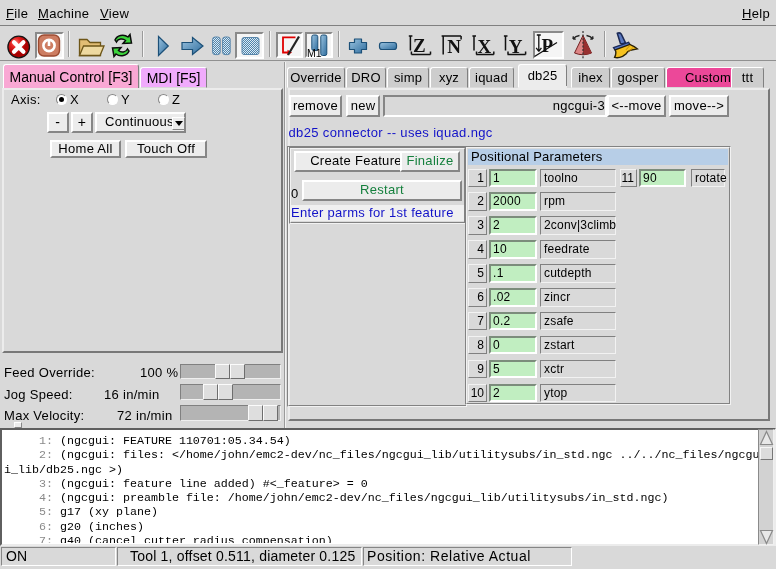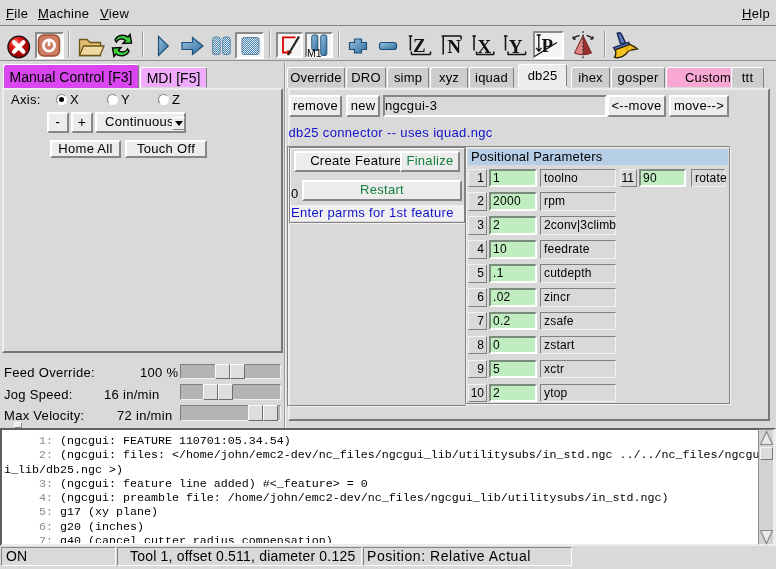--- a/index.html
+++ b/index.html
@@ -91,21 +91,21 @@
       <line x1="583" y1="4" x2="583" y2="31.5" stroke="#333" stroke-width="1.2" stroke-dasharray="2 1.6"></line>
       <path d="M579.5 8.5 Q575.5 9 573 12 M573 12 L573.3 9.2 M573 12 L575.8 12.2" fill="none" stroke="#222" stroke-width="1.3"></path>
       <path d="M586.5 8.5 Q590.5 9 593 12 M593 12 L592.7 9.2 M593 12 L590.2 12.2" fill="none" stroke="#222" stroke-width="1.3"></path>
       <path d="M617.3 6.3 Q619.6 5.2 621.2 7 L625.3 15.4 Q623 17.5 620.4 16.4 Z" fill="#5b79c0" stroke="#1c2a55" stroke-width="1.5"></path>
       <path d="M613.5 20.6 L628.6 15.4 L630.3 18.2 L615.2 23.2 Z" fill="#5577cc" stroke="#1c2a55" stroke-width="1.3"></path>
       <path d="M615.2 22.8 L629.8 17.4 L634.2 19.6 L637.3 21.8 L630.2 23.4 Q627.2 24.4 626.2 26.8 L622.6 29.4 Q618.2 31.4 614.6 30.4 Q616.8 26.2 615.2 22.8 Z" fill="#f6c21e" stroke="#2a2208" stroke-width="1.4"></path>
       <path d="M629.8 18.6 L626 22.8 M633 20.4 L628.4 25.2" stroke="#c88d0a" stroke-width="1" fill="none"></path>
     </svg>
   </div>
 
-<div class="a tab" style="left:3px;top:64px;width:136px;height:26px;background:#d946ef;border-bottom:0;line-height:24px;font-size:14px">Manual Control [F3]</div>
+<div class="a tab" style="left:3px;top:64px;width:136px;height:26px;background:#f9a8d4;border-bottom:0;line-height:24px;font-size:14px">Manual Control [F3]</div>
 <div class="a tab" style="left:140px;top:67px;width:67px;height:21px;background:#f0abfc;line-height:20px;font-size:14px">MDI [F5]</div>
 <div class="a" style="left:2px;top:88px;width:281px;height:265px;background:#d9d9d9;border:2px solid;border-color:#ececec #787878 #787878 #ececec"></div>
 <div class="a" style="left:3px;top:88px;width:134px;height:2px;background:#ececec"></div>
 
 <div class="a" style="left:11px;top:92px;letter-spacing:.3px">Axis:</div>
 
 <div class="a" id="radios">
     <div class="a" style="left:56px;top:94px;width:11px;height:11px;border-radius:50%;background:#fff;border:1px solid;border-color:#868686 #fff #fff #868686"></div>
     <div class="a" style="left:59px;top:97px;width:5px;height:5px;border-radius:50%;background:#000"></div>
     <div class="a" style="left:107px;top:94px;width:11px;height:11px;border-radius:50%;background:#fff;border:1px solid;border-color:#868686 #fff #fff #868686"></div>
@@ -144,30 +144,30 @@
 
 <div class="a" id="rtabs">
     <div class="a tab" style="left:287px;top:67px;width:58px;height:21px;background:#cdcdcd;line-height:19px;letter-spacing:.2px">Override</div>
     <div class="a tab" style="left:346px;top:67px;width:40px;height:21px;background:#cdcdcd;line-height:19px;letter-spacing:.2px">DRO</div>
     <div class="a tab" style="left:387px;top:67px;width:42px;height:21px;background:#cdcdcd;line-height:19px;letter-spacing:.2px">simp</div>
     <div class="a tab" style="left:430px;top:67px;width:38px;height:21px;background:#cdcdcd;line-height:19px;letter-spacing:.2px">xyz</div>
     <div class="a tab" style="left:469px;top:67px;width:45px;height:21px;background:#cdcdcd;line-height:19px;letter-spacing:.2px">iquad</div>
     <div class="a tab" style="left:518px;top:64px;width:49px;height:24px;background:#ececec;line-height:22px;letter-spacing:.2px">db25</div>
     <div class="a tab" style="left:571px;top:67px;width:39px;height:21px;background:#cdcdcd;line-height:19px;letter-spacing:.2px">ihex</div>
     <div class="a tab" style="left:611px;top:67px;width:54px;height:21px;background:#cdcdcd;line-height:19px;letter-spacing:.2px">gosper</div>
-    <div class="a tab" style="left:666px;top:67px;width:84px;height:21px;background:#f9a8d4;line-height:19px;letter-spacing:.2px">Custom</div>
+    <div class="a tab" style="left:666px;top:67px;width:84px;height:21px;background:#ec4899;line-height:19px;letter-spacing:.2px">Custom</div>
     <div class="a tab" style="left:731px;top:67px;width:33px;height:21px;background:#cdcdcd;line-height:19px;letter-spacing:.2px">ttt</div>
   </div>
 
 <div class="a" style="left:288px;top:88px;width:482px;height:333px;background:#d9d9d9;border:2px solid;border-color:#ececec #787878 #787878 #ececec"></div>
 <div class="a" style="left:519px;top:86px;width:48px;height:4px;background:#ececec"></div>
 
 <div class="a btn" style="left:289px;top:95px;width:53px;height:22px;line-height:17px;letter-spacing:.3px">remove</div>
 <div class="a btn" style="left:346px;top:95px;width:34px;height:22px;line-height:17px;letter-spacing:.3px">new</div>
-<div class="a" style="left:383px;top:95px;width:224px;height:22px;background:#d9d9d9;border:2px solid;border-color:#868686 #fff #fff #868686;text-align:left;line-height:17px;letter-spacing:.3px">ngcgui-3</div>
+<div class="a" style="left:383px;top:95px;width:224px;height:22px;background:#d9d9d9;border:2px solid;border-color:#868686 #fff #fff #868686;text-align:right;line-height:17px;letter-spacing:.3px">ngcgui-3</div>
 <div class="a btn" style="left:607px;top:95px;width:59px;height:22px;line-height:17px;letter-spacing:.3px">&lt;--move</div>
 <div class="a btn" style="left:669px;top:95px;width:60px;height:22px;line-height:17px;letter-spacing:.3px">move--&gt;</div>
 
 <div class="a" style="left:288.5px;top:124.5px;color:#1212c8;letter-spacing:.35px">db25 connector -- uses iquad.ngc</div>
 
 <div class="a" style="left:287px;top:146px;width:180px;height:261px;border:1px solid;border-color:#828282 #f2f2f2 #f2f2f2 #828282">
     <div style="width:100%;height:100%;border:1px solid;border-color:#f2f2f2 #828282 #828282 #f2f2f2"></div>
   </div>
 <div class="a" style="left:289px;top:147px;width:177px;height:77px;border:1px solid;border-color:#828282 #f2f2f2 #f2f2f2 #828282">
     <div style="width:100%;height:100%;border:1px solid;border-color:#f2f2f2 #828282 #828282 #f2f2f2"></div>

